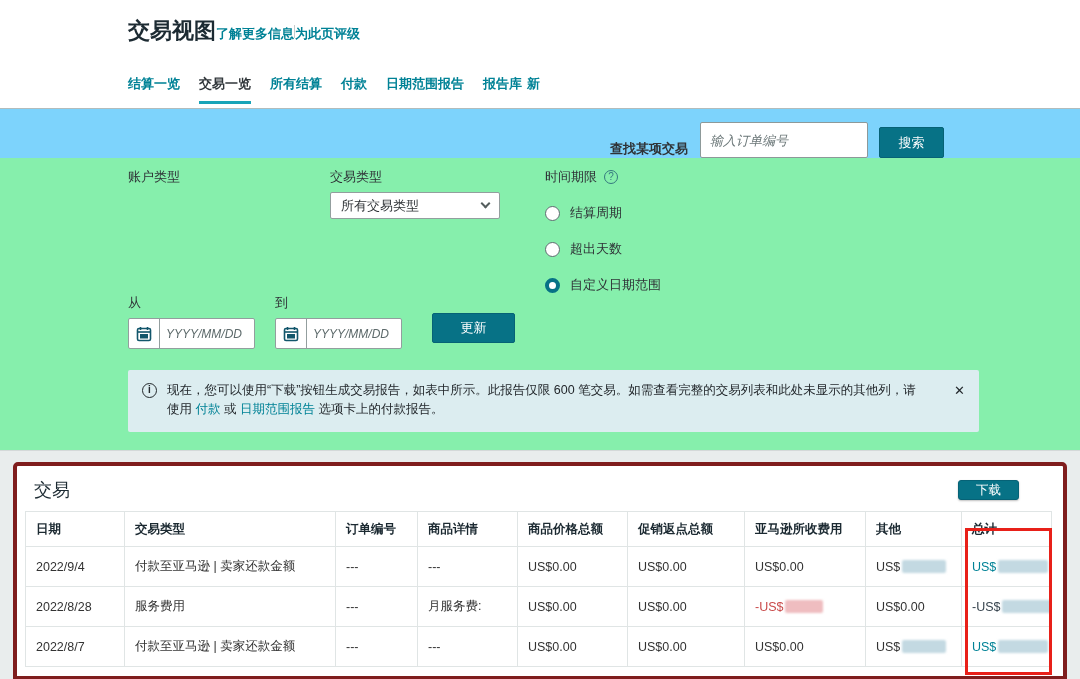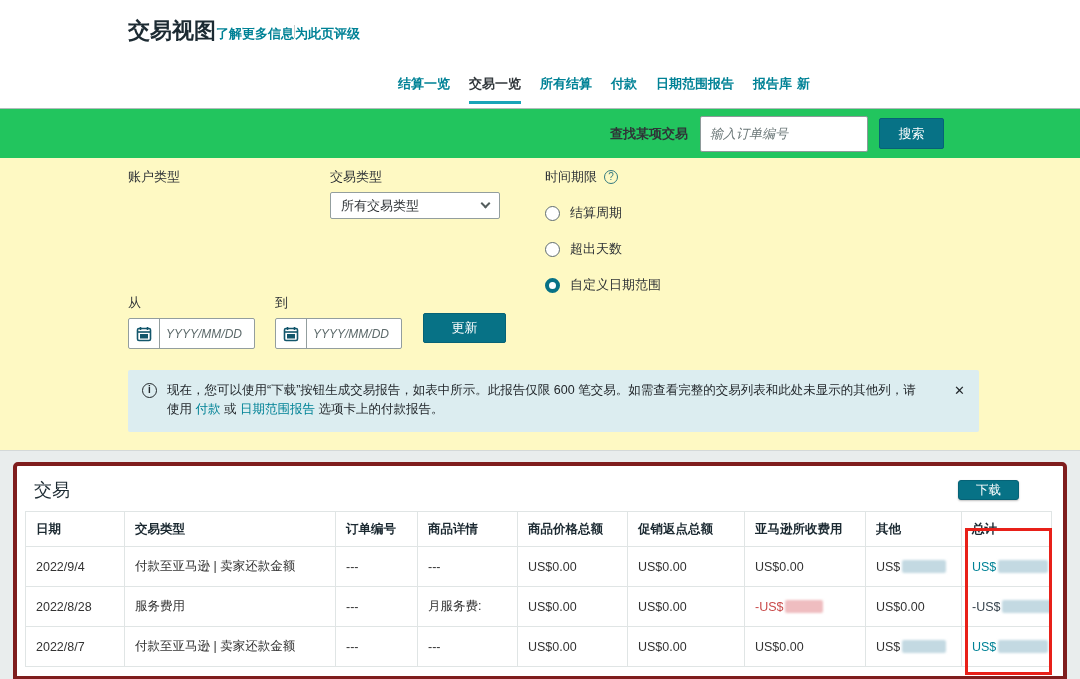--- a/index.html
+++ b/index.html
@@ -5,38 +5,38 @@
   * { margin:0; padding:0; box-sizing:border-box; }
   html,body { width:1080px; height:679px; overflow:hidden; background:#fff;
     font-family:"Liberation Sans","DejaVu Sans",sans-serif; }
 
   
   .page-header { height:108px; padding:16px 0 0 128px; background:#fff; }
   .title-row { display:flex; align-items:baseline; }
   .page-title { font-size:22px; font-weight:600; color:#1c2a32; }
   .title-link { font-size:13px; font-weight:700; color:#008296; cursor:pointer; text-decoration:none; }
   .title-sep { width:1px; height:13px; background:#c5cbcb; align-self:center; }
-  .tabs { display:flex; gap:19px; margin-top:29px;justify-content:center; }
+  .tabs { display:flex; gap:19px; margin-top:29px; }
   .tab { font-size:13px; font-weight:700; color:#008296; padding-bottom:8px; cursor:pointer; white-space:nowrap; }
   .tab.active { color:#30363a; border-bottom:3px solid #18a4b8; }
   .tab .new-badge { color:#008296; margin-left:5px; }
 
   
-  .search-band { height:50px; background:#22c55e; border-top:1px solid #b2bcbc;
-    display:flex; align-items:center; justify-content:flex-end; padding-right:136px; }
+  .search-band { height:50px; background:#7dd3fc; border-top:1px solid #b2bcbc;
+    display:flex; align-items:flex-end; justify-content:flex-end; padding-right:136px; }
   .search-label { font-size:13px; font-weight:700; color:#2f3337; margin-right:12px; }
   .search-input { width:168px; height:31px; border:1px solid #8d9999; border-radius:2px;
     padding:17px 9px; font-size:13px; color:#333; background:#fff; }
   .search-input::placeholder { font-style:italic; color:#6b7778; }
   .btn-teal { background:#077286; color:#fff; border:1px solid #066276; border-radius:2px;
     font-size:13px; cursor:pointer; font-family:inherit; }
   .search-btn { width:65px; height:31px; margin-left:11px; }
 
   
-  .filter-section { position:relative; height:292px; background:#fef9c3; }
+  .filter-section { position:relative; height:292px; background:#86efac; }
   .f-label { font-size:13px; color:#2f3337; margin-bottom:6px; }
   .dropdown { height:27px; border:1px solid #939e9e; border-radius:2px; display:flex;
     align-items:center; justify-content:space-between; padding:0 10px; font-size:13px;
     color:#2f3337; cursor:pointer; background:#fff; }
   .dropdown.gray { background:#e9eded; }
   .chev { width:7px; height:7px; border-right:2px solid #555e5e; border-bottom:2px solid #555e5e;
     transform:rotate(45deg); margin-top:-4px; }
   .account-block { position:absolute; left:128px; top:10px; width:172px; }
   .txn-block { position:absolute; left:330px; top:10px; width:170px; }
   .time-block { position:absolute; left:545px; top:10px; }
@@ -50,21 +50,21 @@
 
   .date-block { position:absolute; top:136px; }
   .date-from { left:128px; } .date-to { left:275px; }
   .date-group { display:flex; width:127px; height:31px; border:1px solid #939e9e;
     border-radius:2px; background:#fff; margin-top:6px; }
   .cal-cell { width:31px; border-right:1px solid #939e9e; display:flex; align-items:center;
     justify-content:center; cursor:pointer; }
   .date-input { flex:1; min-width:0; border:none; outline:none; font-size:12px; padding:0 6px;
     color:#333; background:transparent; }
   .date-input::placeholder { font-style:italic; color:#5d6a6b; }
-  .update-btn { position:absolute; left:423px; top:155px; width:83px; height:30px; }
+  .update-btn { position:absolute; left:432px; top:155px; width:83px; height:30px; }
 
   
   .notice { position:absolute; left:128px; top:212px; width:851px; background:#dcedf0;
     border-radius:2px; padding:11px 14px 12px 14px; display:flex; gap:10px; }
   .info-icon { flex:0 0 auto; width:15px; height:15px; border:1.4px solid #23282c; border-radius:50%;
     color:#23282c; font-size:10px; font-weight:700; line-height:12px; text-align:center; margin-top:2px; }
   .notice-text { font-size:12.5px; color:#23282c; line-height:1.55; max-width:760px; }
   .notice-link { color:#008296; cursor:pointer; }
   .notice-close { margin-left:auto; font-size:13px; font-weight:700; color:#23282c;
     cursor:pointer; align-self:flex-start; line-height:1; padding-top:3px; }

